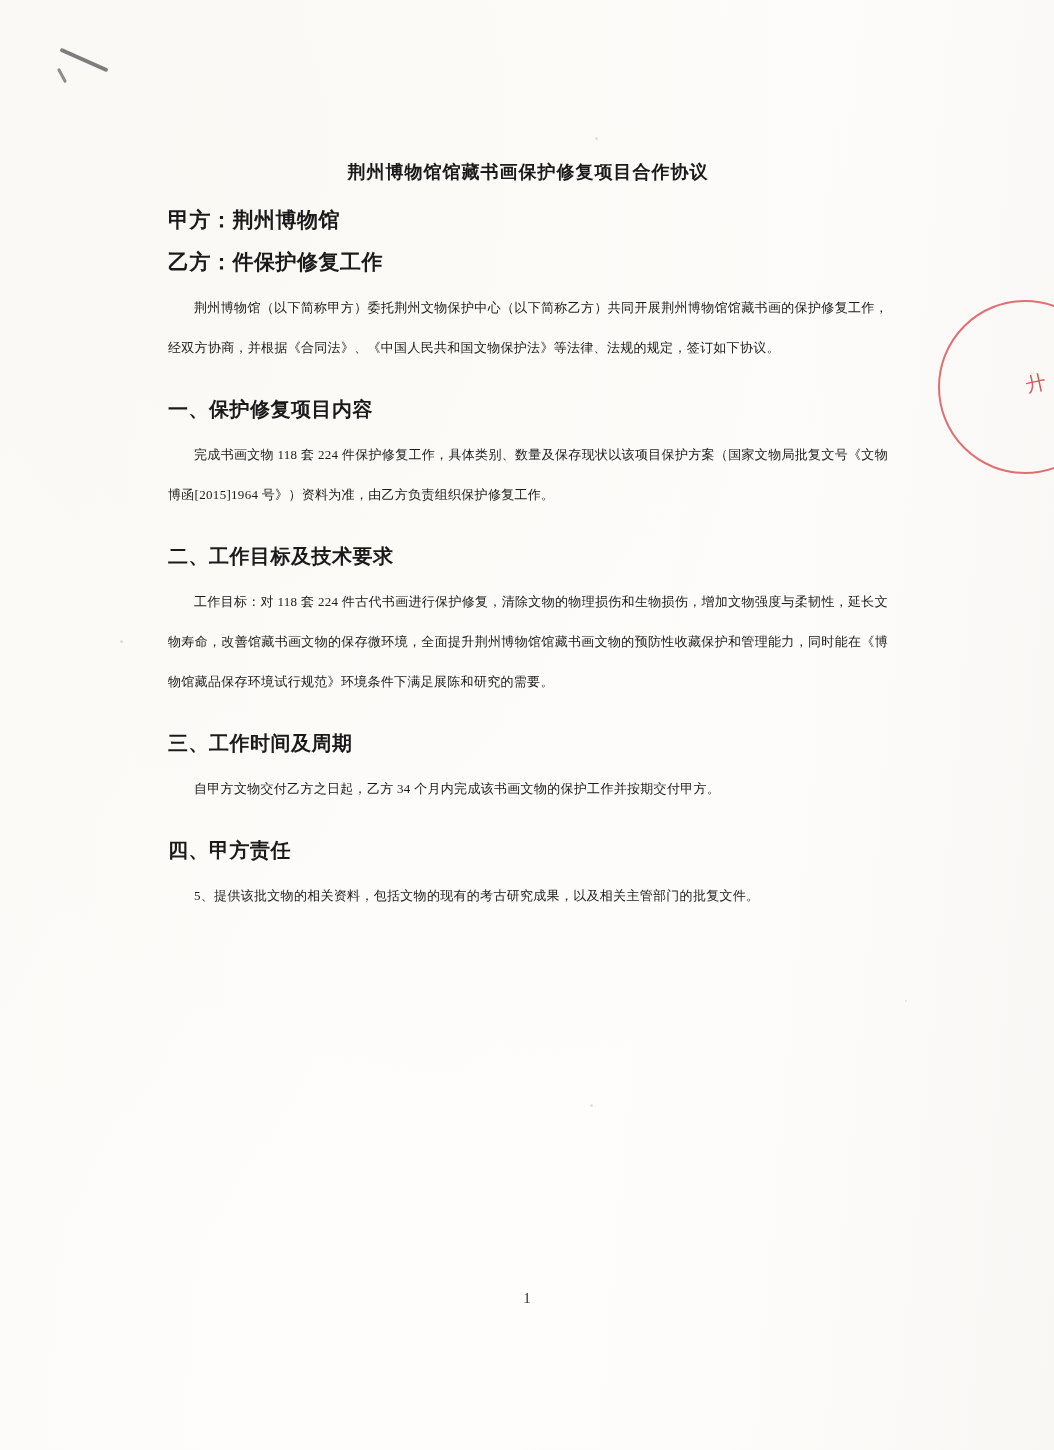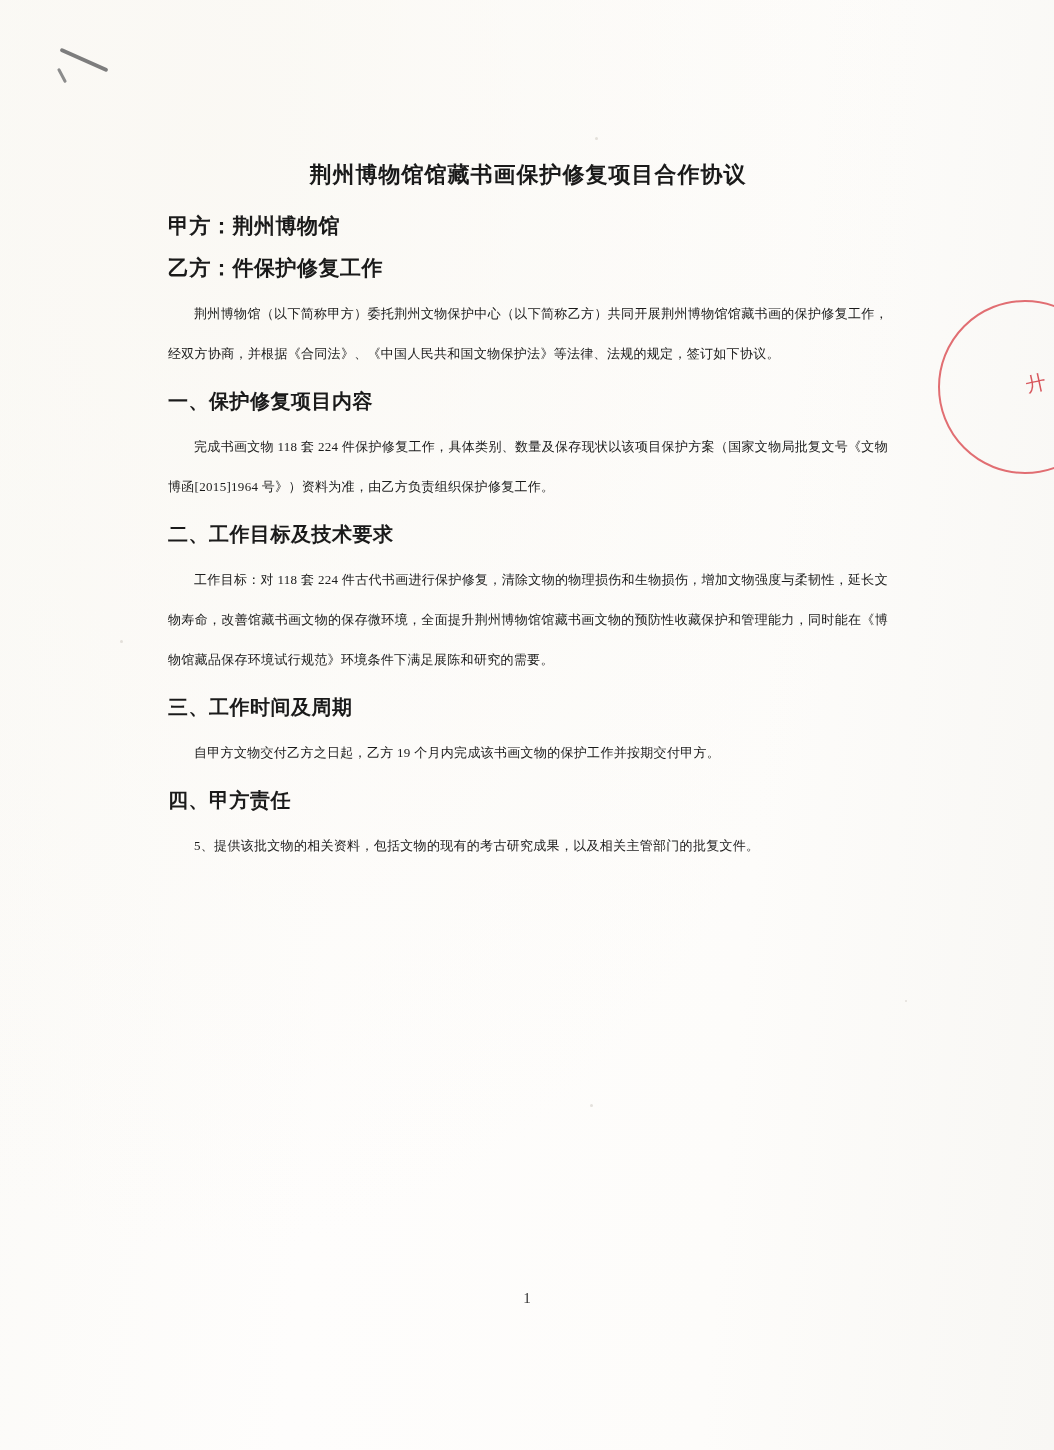--- a/index.html
+++ b/index.html
@@ -26,21 +26,21 @@
     pointer-events: none;
   }
   #content {
     position: absolute;
     left: 168px;
     top: 0;
     width: 720px;
   }
   .doc-title {
     text-align: center;
-    font-size: 22px;
+    font-size: 18px;
     font-weight: bold;
     letter-spacing: 1px;
     margin-top: 160px;
     font-family: "DejaVu Serif", "Liberation Serif", serif;
   }
   .party-line {
     font-size: 21px;
     font-weight: bold;
     margin-top: 22px;
     letter-spacing: 0.5px;
@@ -52,21 +52,21 @@
     font-size: 13px;
     line-height: 40px;
     text-align: justify;
     text-indent: 2em;
     margin-top: 12px;
     letter-spacing: 0.3px;
   }
   .section-head {
     font-size: 20px;
     font-weight: bold;
-    margin-top: 14px;
+    margin-top: 28px;
     letter-spacing: 0.5px;
   }
   .gap-md { }
   .page-number {
     position: absolute;
     left: 0;
     right: 0;
     top: 1290px;
     text-align: center;
     font-size: 15px;
@@ -157,21 +157,21 @@
 
     <div class="body-para">荆州博物馆（以下简称甲方）委托荆州文物保护中心（以下简称乙方）共同开展荆州博物馆馆藏书画的保护修复工作，经双方协商，并根据《合同法》、《中国人民共和国文物保护法》等法律、法规的规定，签订如下协议。</div>
 
     <div class="section-head gap-md">一、保护修复项目内容</div>
     <div class="body-para">完成书画文物 118 套 224 件保护修复工作，具体类别、数量及保存现状以该项目保护方案（国家文物局批复文号《文物博函[2015]1964 号》）资料为准，由乙方负责组织保护修复工作。</div>
 
     <div class="section-head">二、工作目标及技术要求</div>
     <div class="body-para">工作目标：对 118 套 224 件古代书画进行保护修复，清除文物的物理损伤和生物损伤，增加文物强度与柔韧性，延长文物寿命，改善馆藏书画文物的保存微环境，全面提升荆州博物馆馆藏书画文物的预防性收藏保护和管理能力，同时能在《博物馆藏品保存环境试行规范》环境条件下满足展陈和研究的需要。</div>
 
     <div class="section-head">三、工作时间及周期</div>
-    <div class="body-para">自甲方文物交付乙方之日起，乙方 19 个月内完成该书画文物的保护工作并按期交付甲方。</div>
+    <div class="body-para">自甲方文物交付乙方之日起，乙方 34 个月内完成该书画文物的保护工作并按期交付甲方。</div>
 
     <div class="section-head">四、甲方责任</div>
     <div class="body-para">5、提供该批文物的相关资料，包括文物的现有的考古研究成果，以及相关主管部门的批复文件。</div>
 
   </div>
 
   <div class="page-number">1</div>
 </div>
 
 </body></html>

